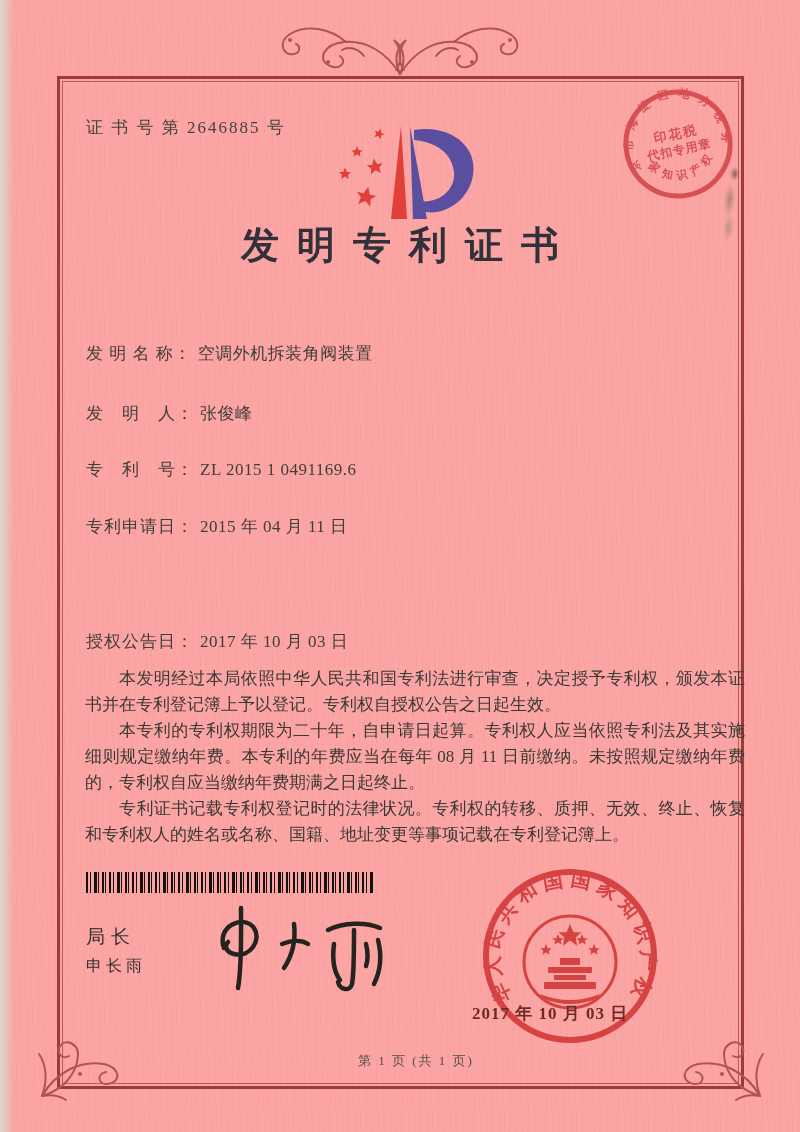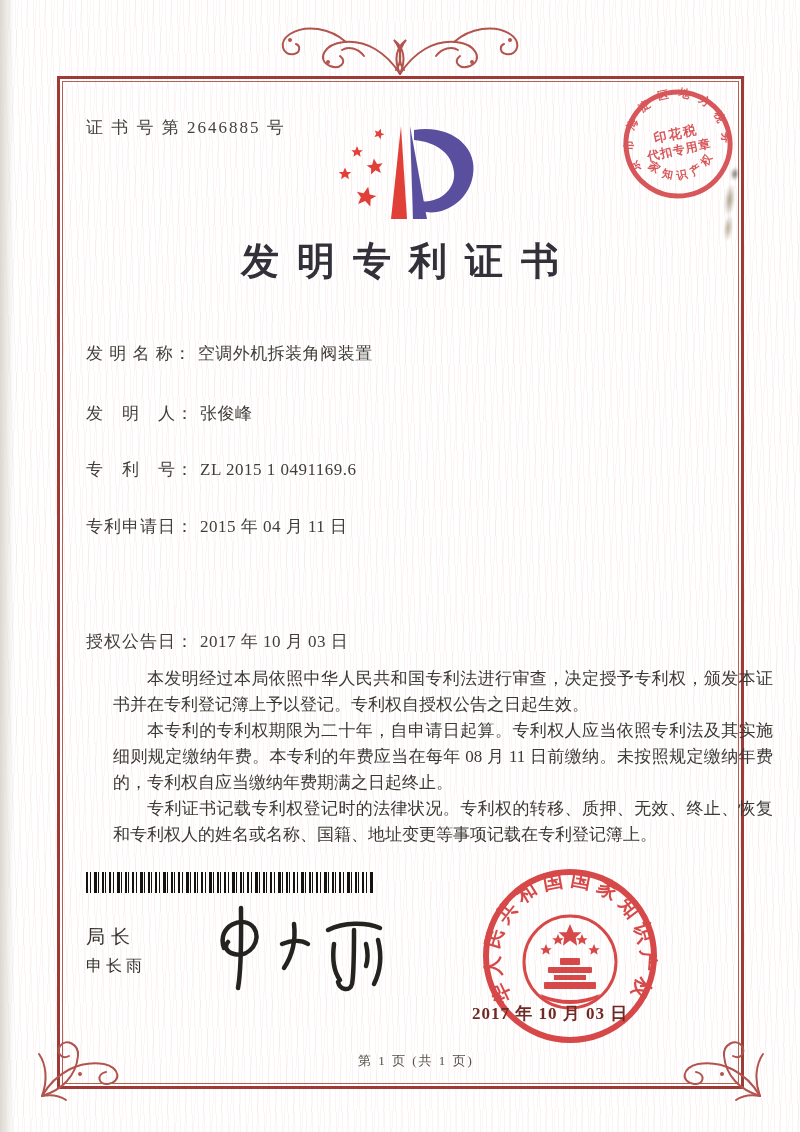--- a/index.html
+++ b/index.html
@@ -1,18 +1,18 @@
 <!DOCTYPE html>
 <html><head>
 <meta charset="utf-8">
 <style>
   html,body{margin:0;padding:0;background:#e9e6df;}
   .page{
     position:relative;width:800px;height:1132px;margin:0 auto;overflow:hidden;
-    background:#ffffff;
+    background:#fca5a5;
     font-family:"Liberation Serif","DejaVu Serif",serif;
     color:#3a3833;
   }
   .abs{position:absolute;}
   .waves{
     position:absolute;inset:0;pointer-events:none;
     background-image:
       repeating-linear-gradient(88deg, rgba(205,118,102,0.08) 0 1px, rgba(0,0,0,0) 1px 6px),
       repeating-linear-gradient(93deg, rgba(205,118,102,0.06) 0 1px, rgba(0,0,0,0) 1px 9px);
   }
@@ -24,32 +24,32 @@
     position:absolute;left:57px;top:76px;width:687px;height:1013px;
     border:3px solid #9e3b37;box-sizing:border-box;
   }
   .frame-inner{
     position:absolute;inset:2px;border:1px solid #b06055;
   }
   .cert-no{
     left:86px;top:116px;font-size:17px;letter-spacing:2px;color:#45433e;
   }
   .title{
-    left:0;top:236px;width:100%;text-align:center;
+    left:0;top:220px;width:100%;text-align:center;
     font-size:38px;font-weight:700;letter-spacing:18px;padding-left:18px;
     box-sizing:border-box;color:#32313a;
   }
   .field-row{
     position:absolute;left:86px;font-size:17px;color:#403e39;white-space:nowrap;
   }
   .field-label{letter-spacing:1px;}
   .field-value{margin-left:6px;letter-spacing:0.5px;}
   .body-text{
     left:85px;top:666px;width:660px;font-size:17px;line-height:26px;
-    color:#3b3934;text-align:justify;margin-left:28px;
+    color:#3b3934;text-align:justify;
   }
   .body-text p{margin:0;text-indent:2em;}
   .barcode{
     left:86px;top:872px;width:287px;height:21px;
     background:repeating-linear-gradient(90deg,
       #14120f 0 2px,rgba(0,0,0,0) 2px 4px,
       #14120f 4px 5px,rgba(0,0,0,0) 5px 8px,
       #14120f 8px 11px,rgba(0,0,0,0) 11px 12px,
       #14120f 12px 13px,rgba(0,0,0,0) 13px 16px,
       #14120f 16px 18px,rgba(0,0,0,0) 18px 19px,

